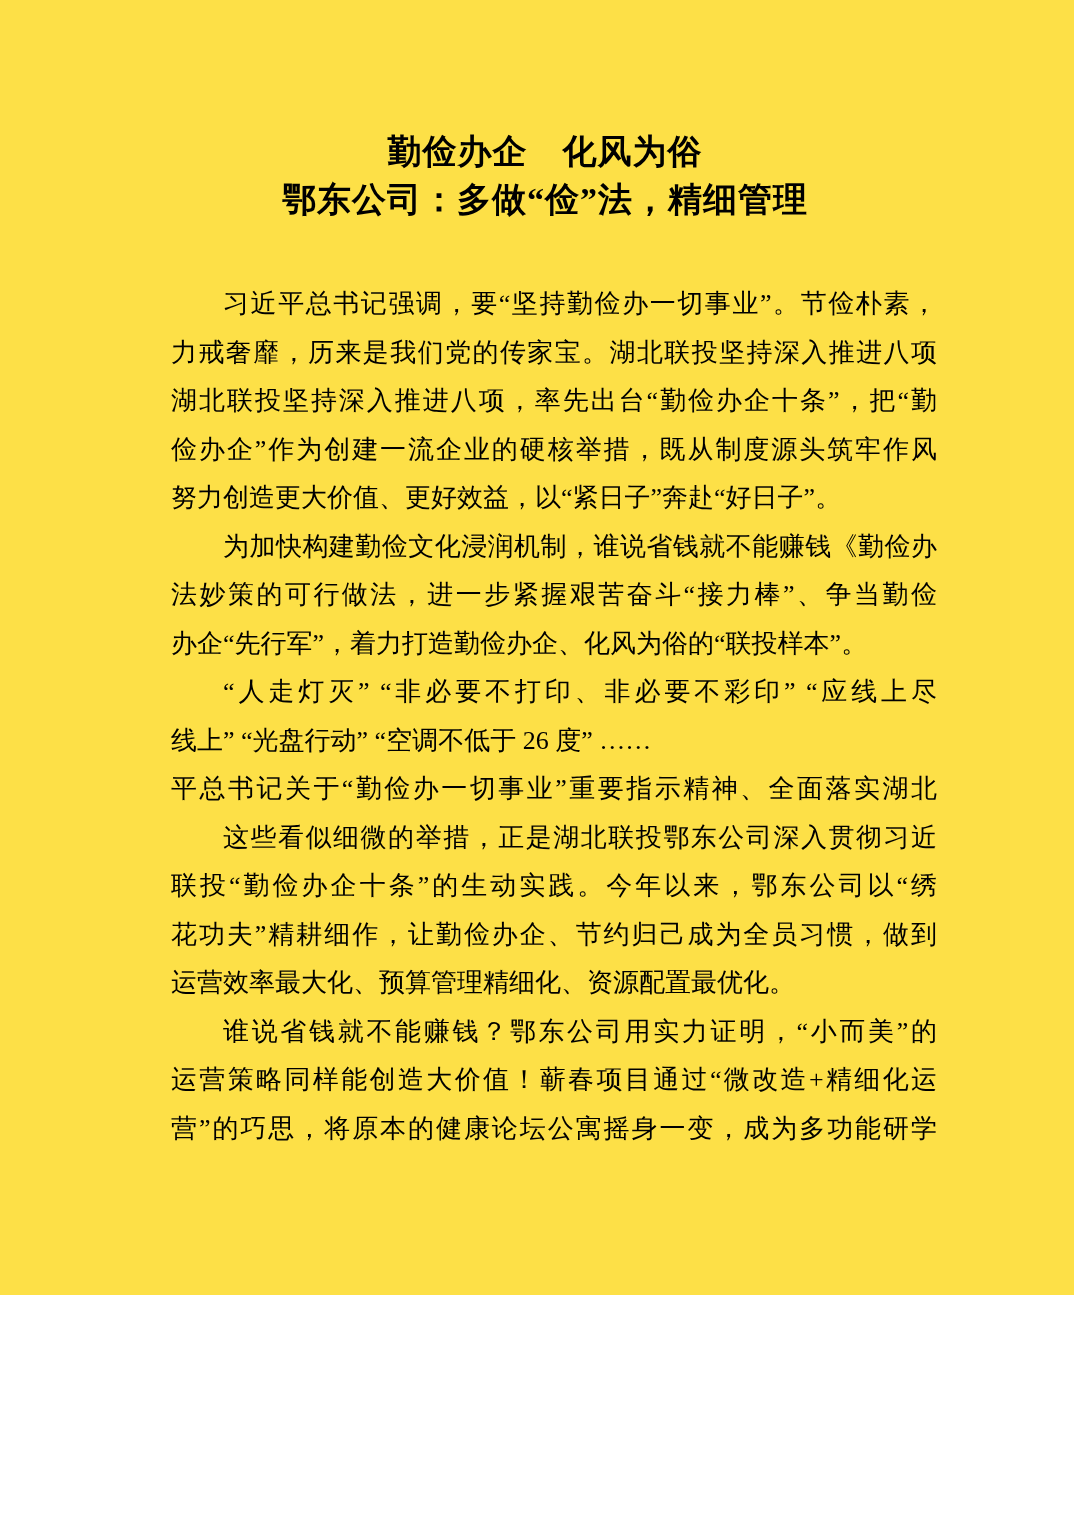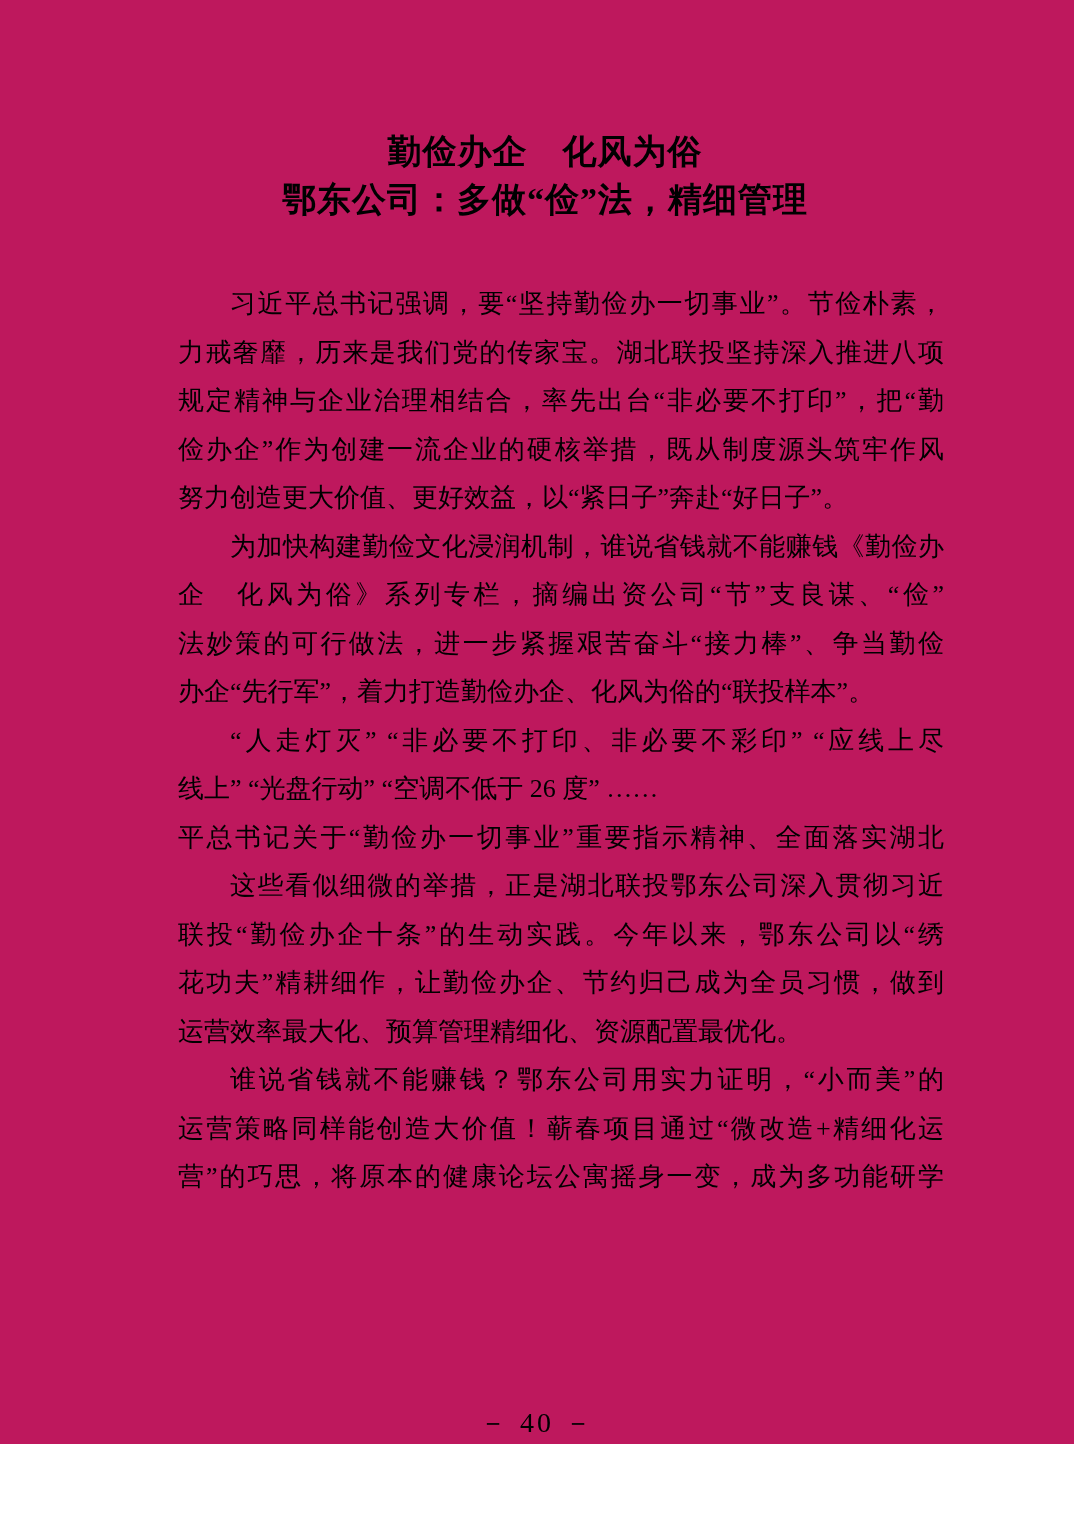--- a/index.html
+++ b/index.html
@@ -4,36 +4,36 @@
 <style>
   html, body { margin: 0; padding: 0; }
   body {
     width: 1074px; height: 1520px;
     background: #ffffff;
     color: #000000;
     font-family: "Liberation Serif", "DejaVu Serif", serif;
   }
   .page {
     position: relative;
-    width: 1074px; height: 1444px;
-    background: #be185d;
+    width: 1074px; height: 1295px;
+    background: #fde047;
     overflow: hidden;
   }
   .title-block {
     position: absolute;
     top: 128px; left: 162px; width: 766px;
     text-align: center;
     font-weight: 700;
     font-size: 34px;
     line-height: 48px;
     letter-spacing: 1px;
   }
   .body-block {
     position: absolute;
-    top: 280px; left: 178px; width: 766px;
+    top: 280px; left: 171px; width: 766px;
     font-size: 26px;
     line-height: 48.5px;
   }
   .ln {
     text-align: justify;
     text-align-last: justify;
     text-justify: inter-character;
     word-break: keep-all;
     white-space: normal;
   }
@@ -57,28 +57,27 @@
   <div class="title-block">
     <div class="title-line">勤俭办企　化风为俗</div>
     <div class="title-line">鄂东公司：多做“俭”法，精细管理</div>
   </div>
 
   <div class="body-block">
 
     <div class="para">
       <div class="ln ind">习近平总书记强调，要“坚持勤俭办一切事业”。节俭朴素，</div>
       <div class="ln">力戒奢靡，历来是我们党的传家宝。湖北联投坚持深入推进八项</div>
-      <div class="ln">规定精神与企业治理相结合，率先出台“非必要不打印”，把“勤</div>
+      <div class="ln">湖北联投坚持深入推进八项，率先出台“勤俭办企十条”，把“勤</div>
       <div class="ln">俭办企”作为创建一流企业的硬核举措，既从制度源头筑牢作风</div>
       <div class="ln e">努力创造更大价值、更好效益，以“紧日子”奔赴“好日子”。</div>
     </div>
 
     <div class="para">
       <div class="ln ind">为加快构建勤俭文化浸润机制，谁说省钱就不能赚钱《勤俭办</div>
-      <div class="ln">企　化风为俗》系列专栏，摘编出资公司“节”支良谋、“俭”</div>
       <div class="ln">法妙策的可行做法，进一步紧握艰苦奋斗“接力棒”、争当勤俭</div>
       <div class="ln e">办企“先行军”，着力打造勤俭办企、化风为俗的“联投样本”。</div>
     </div>
 
     <div class="para">
       <div class="ln ind">“人走灯灭” “非必要不打印、非必要不彩印” “应线上尽</div>
       <div class="ln e">线上” “光盘行动” “空调不低于 26 度” ……</div>
     </div>
 
     <div class="para">

